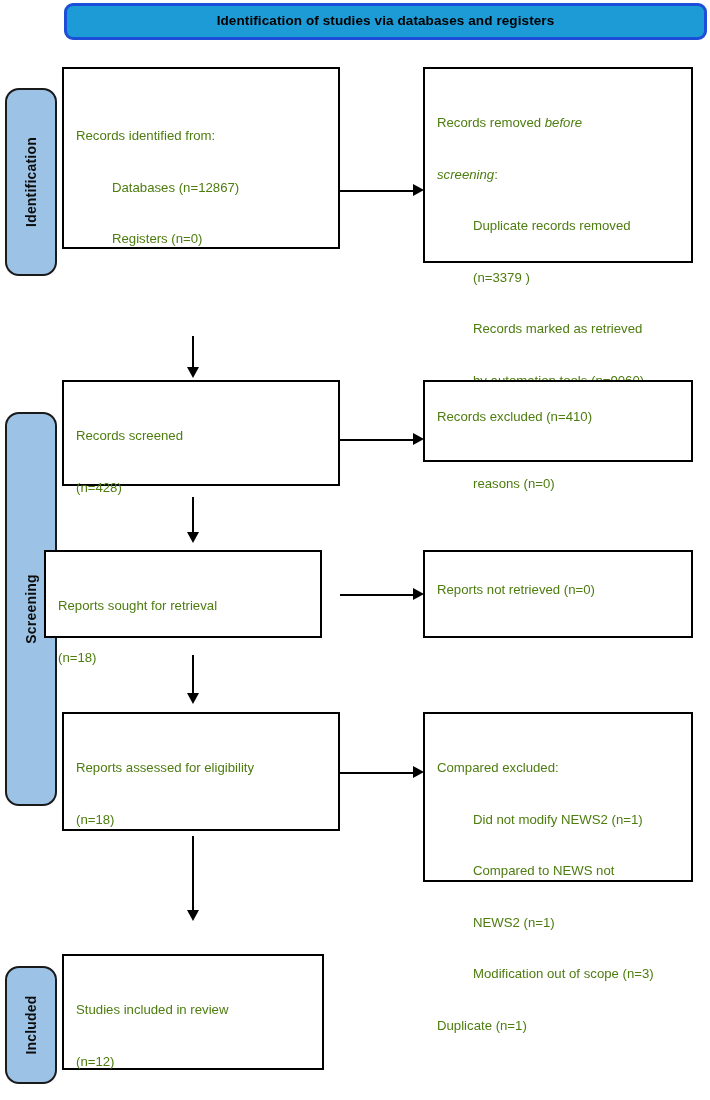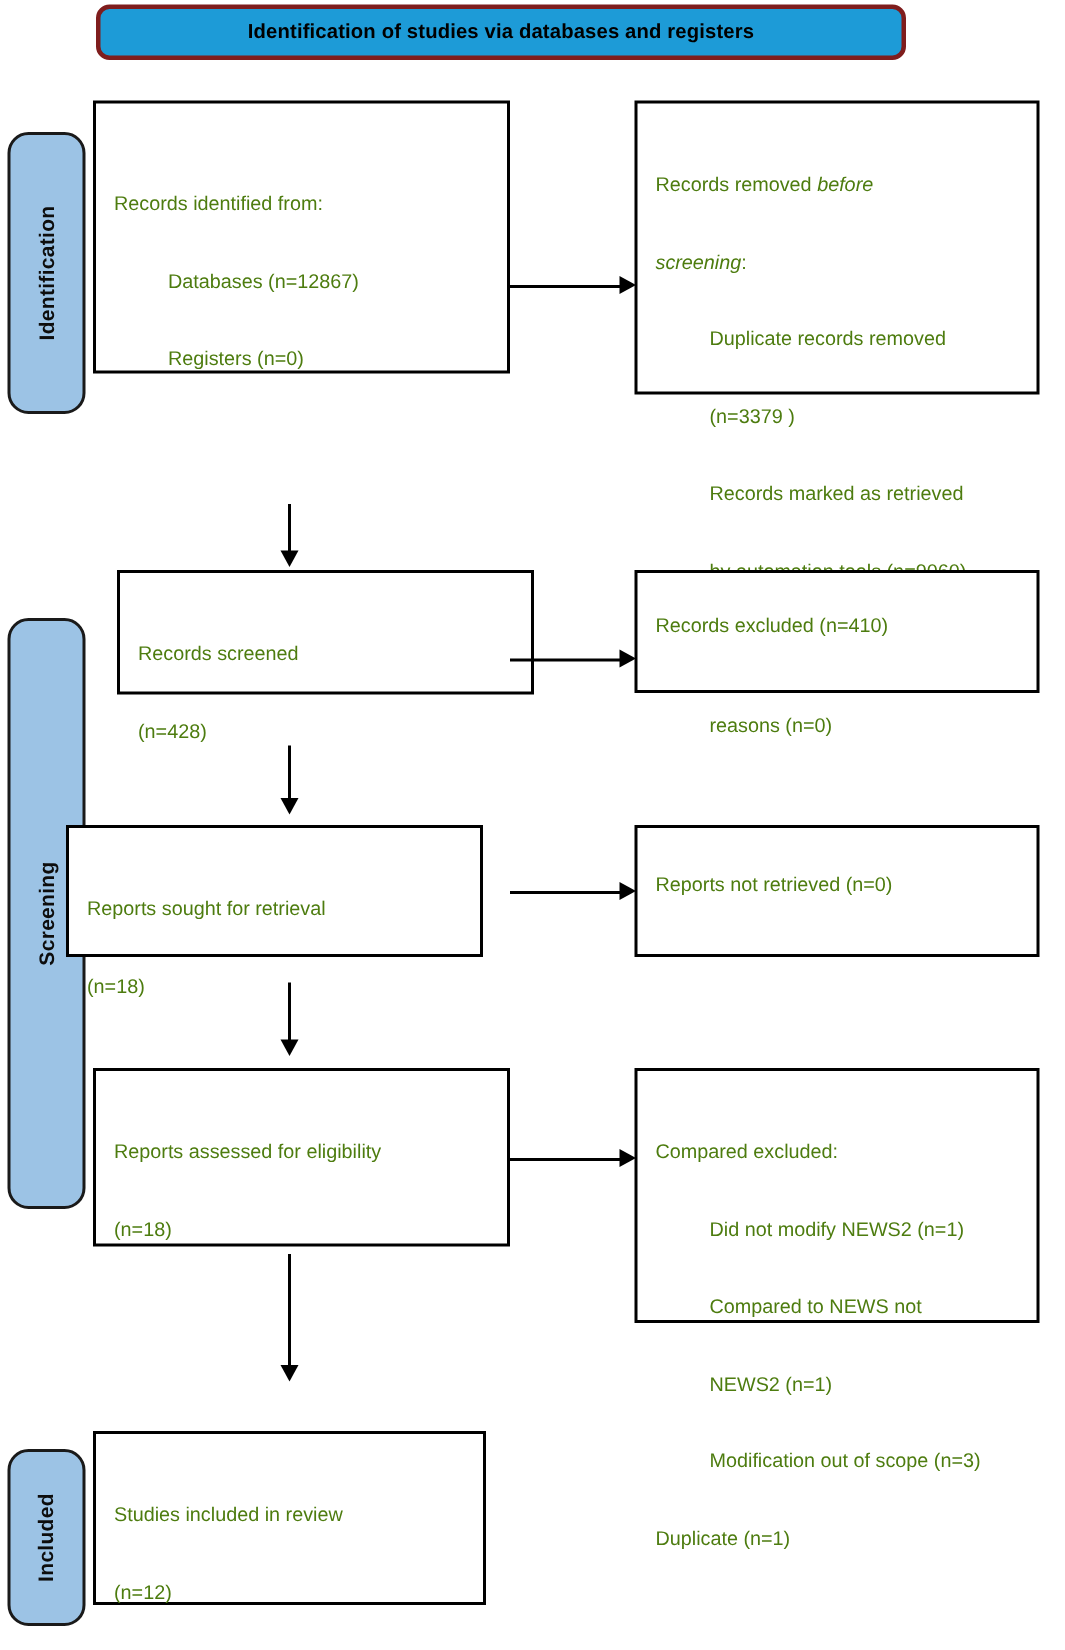--- a/index.html
+++ b/index.html
@@ -19,25 +19,25 @@
     height: 1100px;
     overflow: hidden;
     background: #ffffff;
   }
 
   
   .banner {
     position: absolute;
     left: 64px;
     top: 3px;
-    width: 540px;
+    width: 643px;
     height: 37px;
     box-sizing: border-box;
     background: #1d9bd7;
-    border: 3px solid #7f1d1d;
+    border: 3px solid #1d4ed8;
     border-radius: 9px;
     display: flex;
     align-items: center;
     justify-content: center;
   }
   .banner-text {
     font-size: 13.5px;
     font-weight: bold;
     color: #000000;
     letter-spacing: 0.1px;
@@ -164,21 +164,21 @@
       <span class="ind">reasons (n=0)</span>
     </div>
   </div>
 
   <div class="hline" style="left:340px; top:190px; width:76px;"></div>
   <div class="arrow-right" style="left:413px; top:184px;"></div>
 
   <div class="vline" style="left:192px; top:336px; height:34px;"></div>
   <div class="arrow-down" style="left:187px; top:367px;"></div>
 
-  <div class="box" style="left:78px; top:380px; width:278px; height:83px;">
+  <div class="box" style="left:62px; top:380px; width:278px; height:106px;">
     <div class="box-text">
       <span class="ln">Records screened</span>
       <span class="ln">(n=428)</span>
     </div>
   </div>
 
   <div class="box vcenter" style="left:423px; top:380px; width:270px; height:82px; padding-top:0;">
     <div class="box-text">
       <span class="ln">Records excluded (n=410)</span>
     </div>

